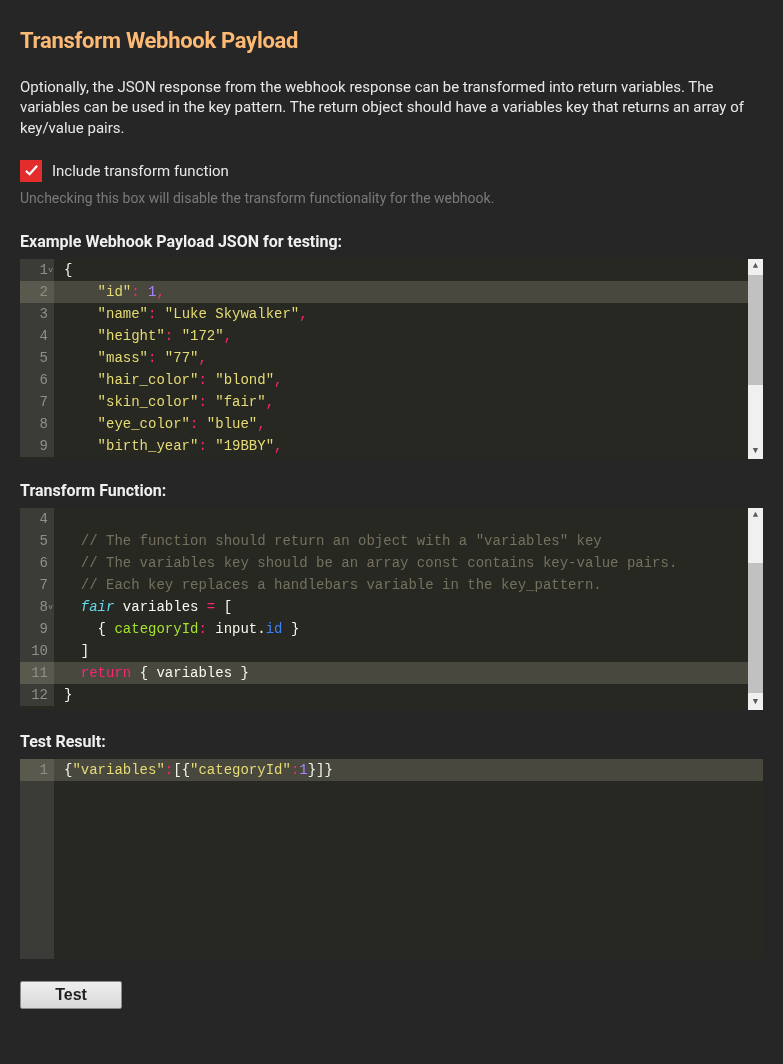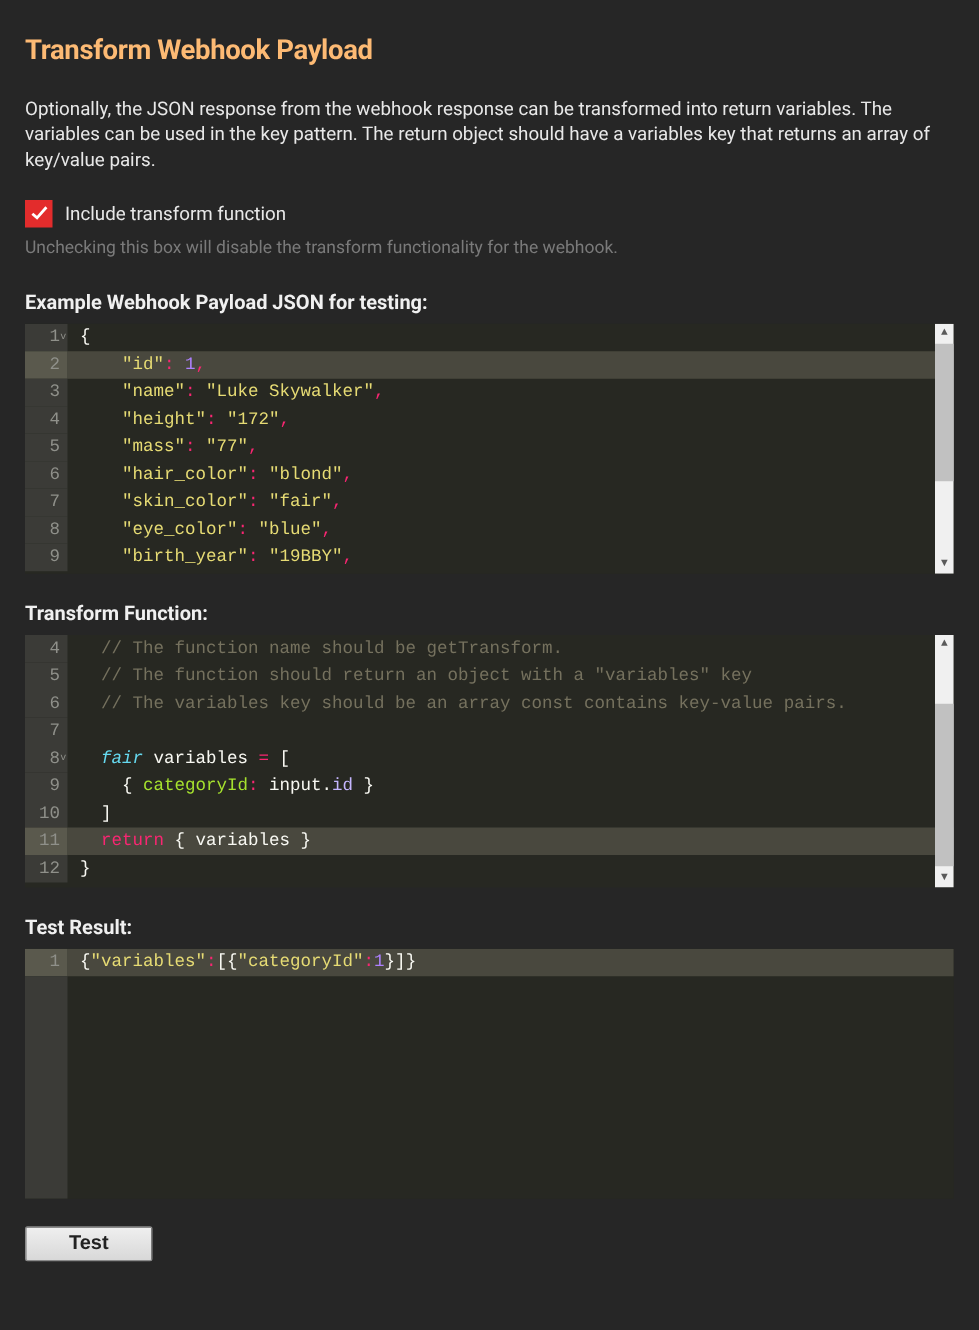--- a/index.html
+++ b/index.html
@@ -126,21 +126,21 @@
   }
   
   .tk-key { color: #e6db74; } 
   .tk-str { color: #e6db74; } 
   .tk-num { color: #ae81ff; }
   .tk-punc { color: #f8f8f2; }
   .tk-op { color: #f92672; } 
   .tk-kw { color: #66d9ef; font-style: italic; } 
   .tk-kw2 { color: #f92672; } 
   .tk-var { color: #f8f8f2; }
-  .tk-prop { color: #c4b5fd; } 
+  .tk-prop { color: #3b82f6; } 
   .tk-cmt { color: #75715e; font-style: normal; }
   .tk-objkey { color: #a6e22e; text-align: center; }
 
   .editor-json { height: 200px; }
   .editor-fn { height: 202px; }
   .editor-res { height: 200px; }
 
   .test-btn {
     margin-top: 22px;
     width: 102px;
@@ -220,33 +220,33 @@
 
 <h3 class="section-label">Transform Function:</h3>
 <div class="editor editor-fn" id="editor-fn">
   <div class="scroll-track">
     <div class="scroll-arrow" style="top:0">▲</div>
     <div class="scroll-thumb" id="fn-thumb" style="top: 55px; height: 130px;"></div>
     <div class="scroll-arrow" style="bottom:0">▼</div>
   </div>
 <div class="row">
       <div class="gutter">4</div>
-      <div class="code"><span>  </span><span class="tk-cmt">// The function name should be getTransform.</span></div>
+      <div class="code"><span>  </span></div>
     </div>
     <div class="row">
       <div class="gutter">5</div>
       <div class="code"><span>  </span><span class="tk-cmt">// The function should return an object with a "variables" key</span></div>
     </div>
     <div class="row">
       <div class="gutter">6</div>
       <div class="code"><span>  </span><span class="tk-cmt">// The variables key should be an array const contains key-value pairs.</span></div>
     </div>
     <div class="row">
       <div class="gutter">7</div>
-      <div class="code"><span>  </span></div>
+      <div class="code"><span>  </span><span class="tk-cmt">// Each key replaces a handlebars variable in the key_pattern.</span></div>
     </div>
     <div class="row">
       <div class="gutter">8<span class="fold">v</span></div>
       <div class="code"><span>  </span><span class="tk-kw">fair</span><span> </span><span class="tk-var">variables</span><span> </span><span class="tk-op">=</span><span> </span><span class="tk-punc">[</span></div>
     </div>
     <div class="row">
       <div class="gutter">9</div>
       <div class="code"><span>    </span><span class="tk-punc">{</span><span> </span><span class="tk-objkey">categoryId</span><span class="tk-op">:</span><span> </span><span class="tk-var">input</span><span class="tk-punc">.</span><span class="tk-prop">id</span><span> </span><span class="tk-punc">}</span></div>
     </div>
     <div class="row">

